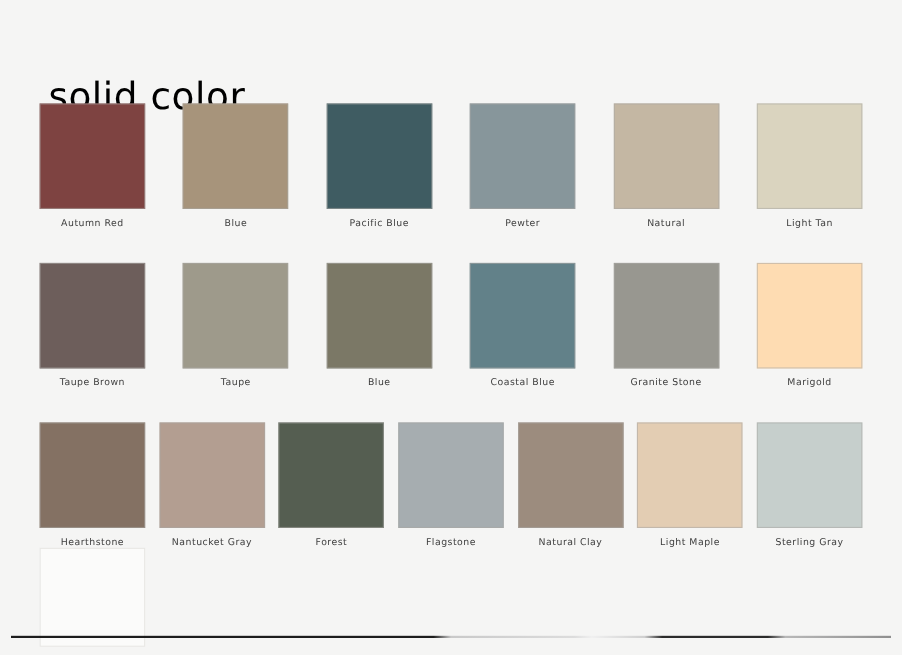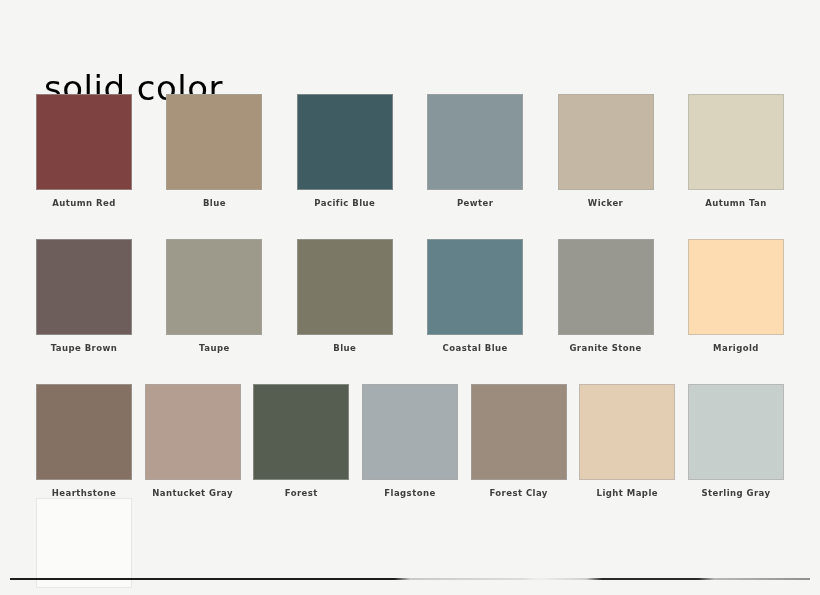--- a/index.html
+++ b/index.html
@@ -58,21 +58,21 @@
     border: 1px solid rgba(170,168,164,0.55);
     background: #ccc;
   }
   .swatch.snow-swatch {
     border: 1px solid rgba(225,224,220,0.75);
   }
   .label {
     margin-top: 8px;
     font-family: "DejaVu Sans", sans-serif;
     font-size: 8.5px;
-    font-weight: 700;
+    font-weight: 400;
     color: #3e3e3e;
     letter-spacing: 0.45px;
     text-align: left;
     white-space: nowrap;
     line-height: 11px;
   }
   .snow-block {
     position: absolute;
     left: 36px;
     top: 470px;
@@ -120,25 +120,25 @@
       <div class="cell">
         <div class="swatch" style="background: rgb(63, 92, 98);"></div>
         <div class="label">Pacific Blue</div>
       </div>
       <div class="cell">
         <div class="swatch" style="background: rgb(135, 150, 155);"></div>
         <div class="label">Pewter</div>
       </div>
       <div class="cell">
         <div class="swatch" style="background: rgb(196, 183, 163);"></div>
-        <div class="label">Wicker</div>
+        <div class="label">Natural</div>
       </div>
       <div class="cell">
         <div class="swatch" style="background: rgb(218, 212, 191);"></div>
-        <div class="label">Autumn Tan</div>
+        <div class="label">Light Tan</div>
       </div>
     </div>
 
     <div class="row">
       <div class="cell">
         <div class="swatch" style="background: rgb(109, 94, 91);"></div>
         <div class="label">Taupe Brown</div>
       </div>
       <div class="cell">
         <div class="swatch" style="background: rgb(158, 154, 139);"></div>
@@ -174,21 +174,21 @@
       <div class="cell">
         <div class="swatch" style="background: rgb(85, 94, 81);"></div>
         <div class="label">Forest</div>
       </div>
       <div class="cell">
         <div class="swatch" style="background: rgb(166, 173, 176);"></div>
         <div class="label">Flagstone</div>
       </div>
       <div class="cell">
         <div class="swatch" style="background: rgb(156, 140, 126);"></div>
-        <div class="label">Forest Clay</div>
+        <div class="label">Natural Clay</div>
       </div>
       <div class="cell">
         <div class="swatch" style="background: rgb(227, 205, 179);"></div>
         <div class="label">Light Maple</div>
       </div>
       <div class="cell">
         <div class="swatch" style="background: rgb(198, 207, 204);"></div>
         <div class="label">Sterling Gray</div>
       </div>
     </div>

